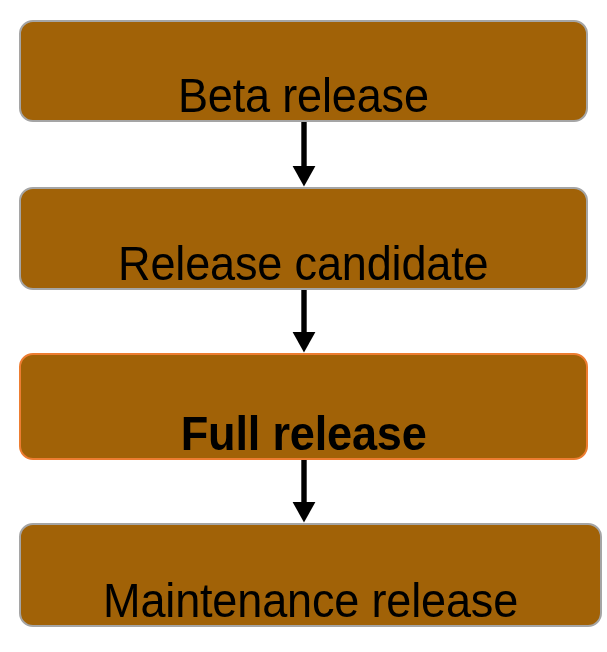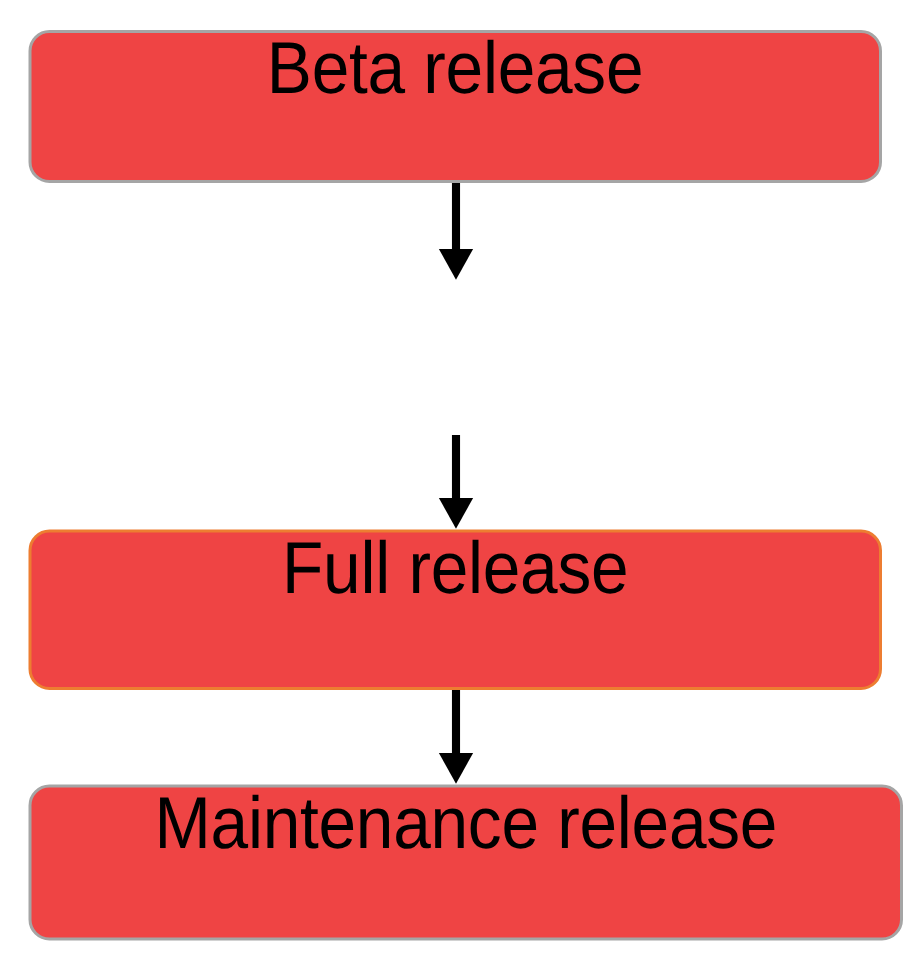--- a/index.html
+++ b/index.html
@@ -15,40 +15,40 @@
   }
   #diagram {
     position: relative;
     width: 607px;
     height: 652px;
     background: #ffffff;
   }
   .node {
     position: absolute;
     box-sizing: border-box;
-    background: #ef4444;
+    background: #a16207;
     border-style: solid;
     border-width: 2.5px;
     border-radius: 14px;
     display: flex;
-    align-items: flex-start;
+    align-items: flex-end;
     justify-content: center;
   }
   .node-label {
     font-family: "Liberation Sans", "DejaVu Sans", sans-serif;
     font-size: 49px;
     line-height: 1;
     color: #000000;
     white-space: nowrap;
     letter-spacing: -0.2px;
     transform: scaleX(0.92);
     transform-origin: center center;
   }
   .node-default { border-color: #a5a5a5; }
-  .node-highlight { border-color: #ed7d31; }
+  .node-highlight { border-color: #ed7d31; font-weight: bold; }
 
   .connector {
     position: absolute;
     overflow: visible;
   }
   .connector svg { display: block; }
 </style>
 </head>
 <body>
 
@@ -58,20 +58,23 @@
     <span class="node-label">Beta release</span>
   </div>
 
   <div class="connector" style="left:288px; top:122px; width:32px; height:65px;">
     <svg width="32" height="65" viewBox="0 0 32 65">
       <rect x="13.3" y="0" width="5.4" height="46" fill="#000000"></rect>
       <polygon points="4.6,44 27.4,44 16,64.5" fill="#000000"></polygon>
     </svg>
   </div>
 
+  <div class="node node-default" style="left:19px; top:187px; width:569px; height:103px;">
+    <span class="node-label">Release candidate</span>
+  </div>
 
   <div class="connector" style="left:288px; top:290px; width:32px; height:63px;">
     <svg width="32" height="63" viewBox="0 0 32 63">
       <rect x="13.3" y="0" width="5.4" height="44" fill="#000000"></rect>
       <polygon points="4.6,42 27.4,42 16,62.5" fill="#000000"></polygon>
     </svg>
   </div>
 
   <div class="node node-highlight" style="left:19px; top:353px; width:569px; height:107px;">
     <span class="node-label">Full release</span>

